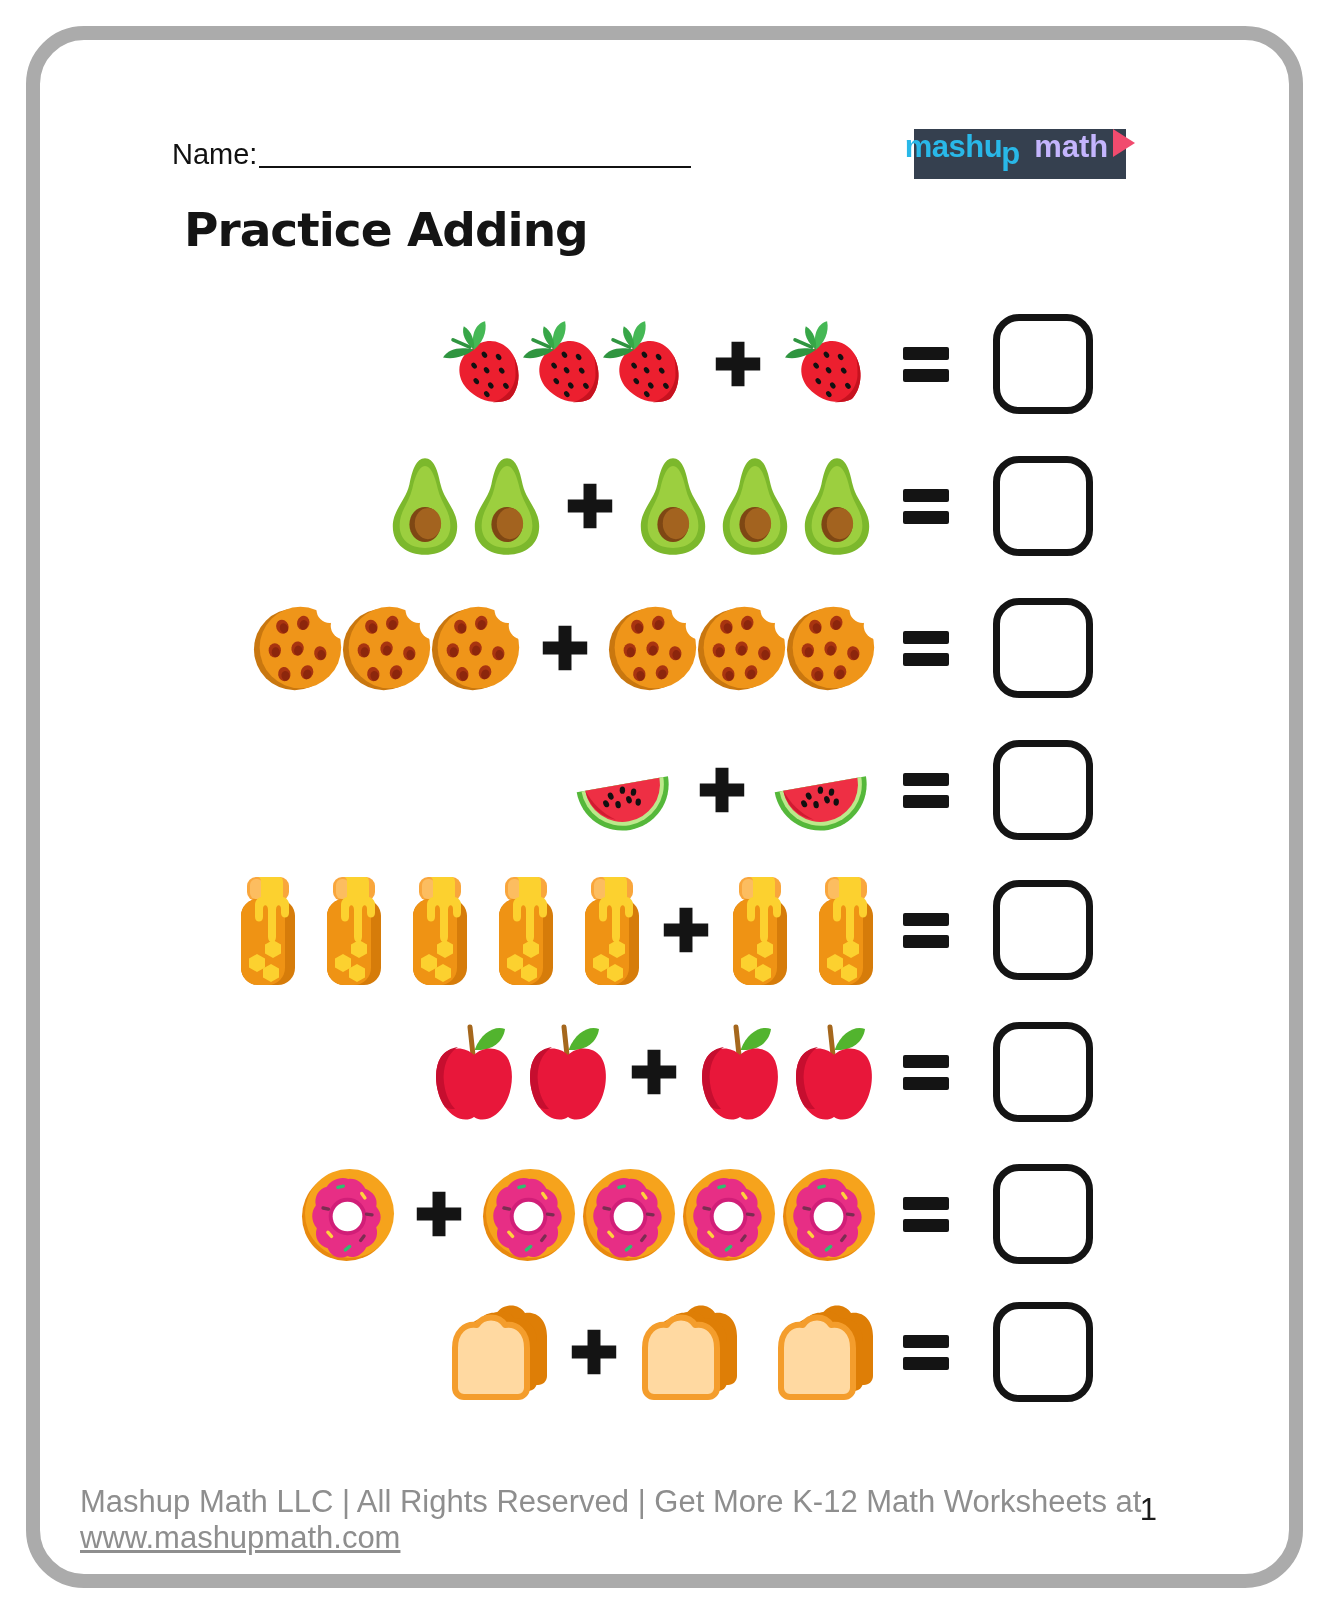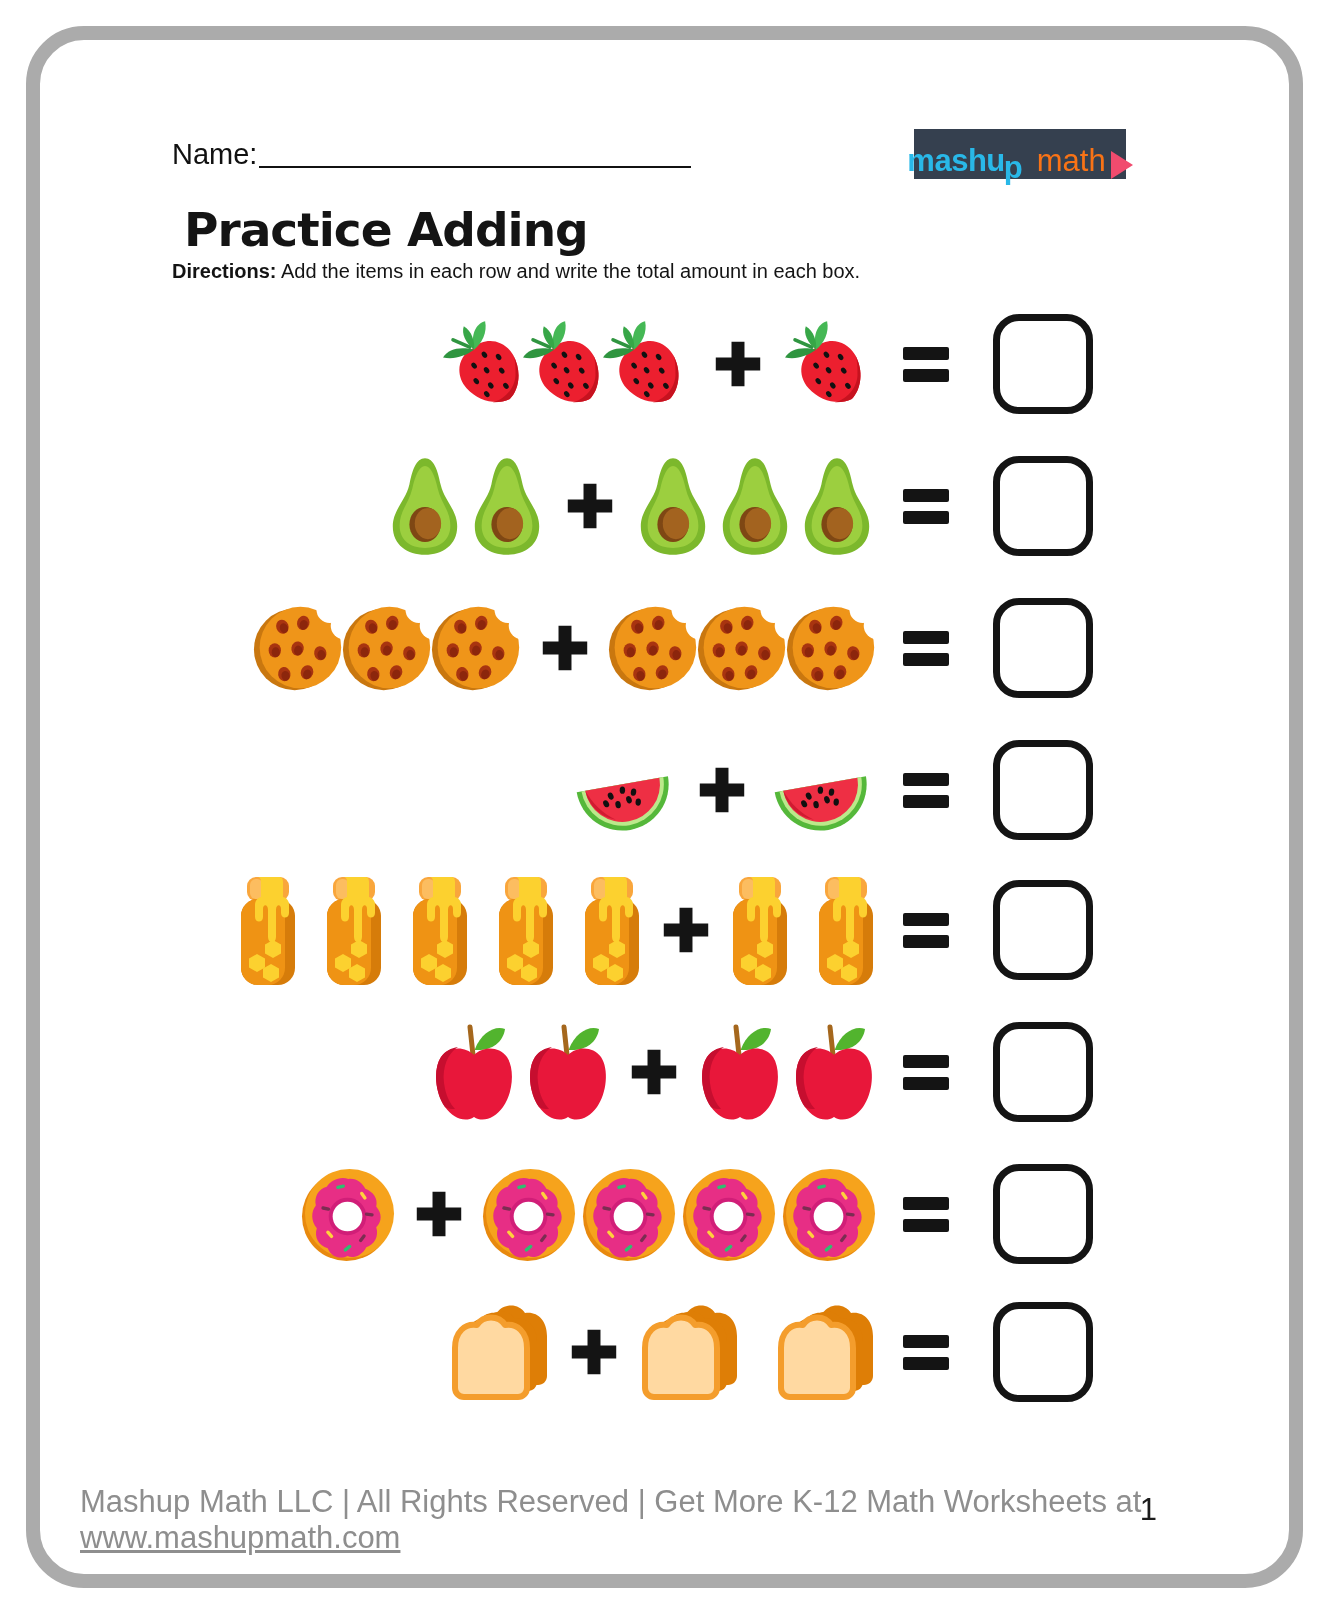--- a/index.html
+++ b/index.html
@@ -6,24 +6,24 @@
   .page{position:relative;width:1329px;height:1616px;background:#ffffff;
         font-family:"Liberation Sans",sans-serif;overflow:hidden;}
   .card{position:absolute;left:26px;top:26px;width:1277px;height:1562px;
         background:#ffffff;border:14px solid #ababab;border-radius:58px;box-sizing:border-box;}
   
   .name-row{position:absolute;left:172px;top:138px;display:flex;align-items:flex-end;gap:2px;
             font-size:29px;color:#111;}
   .name-line{width:432px;height:0;border-bottom:2.5px solid #111;margin-bottom:3px;}
   
   .logo{position:absolute;left:914px;top:129px;width:212px;height:50px;background:#35404f;
-        display:flex;align-items:flex-end;justify-content:center;}
+        display:flex;align-items:flex-start;justify-content:center;}
   .logo-mashu{color:#29b8e8;font-weight:bold;font-size:31px;letter-spacing:-0.5px;}
   .logo-p{color:#29b8e8;font-weight:bold;font-size:31px;position:relative;top:7px;left:-1px;}
-  .logo-math{color:#f97316;font-weight:400;font-size:31px;margin-left:13px;}
+  .logo-math{color:#c4b5fd;font-weight:700;font-size:31px;margin-left:13px;}
   .logo-triangle{width:0;height:0;border-left:22px solid #f14b6e;
         border-top:14px solid transparent;border-bottom:14px solid transparent;margin-left:5px;}
   
   .title{position:absolute;left:170px;top:188px;margin:14px;font-size:47px;font-weight:800;
          letter-spacing:-1px;color:#141414;font-family:"DejaVu Sans",sans-serif;}
   .directions{position:absolute;left:172px;top:260px;font-size:20px;color:#141414;}
   .directions .dir-label{font-weight:bold;}
   
   .row{position:absolute;left:0;right:0;height:124px;display:flex;align-items:center;
        justify-content:flex-end;padding-right:236px;}
@@ -184,24 +184,20 @@
 
   <div class="logo">
     <span class="logo-mashu">mashu</span>
     <span class="logo-p">p</span>
     <span class="logo-math">math</span>
     <span class="logo-triangle"></span>
   </div>
 
   <h1 class="title">Practice Adding</h1>
 
-  <div class="directions">
-    <span class="dir-label">Directions:</span>
-    <span>Add the items in each row and write the total amount in each box.</span>
-  </div>
 
   <div id="problems">
       <div class="row" style="top: 302px;">
         <div class="group">
           <svg width="96" height="98" class="icon">
             <use href="#sym-strawberry"></use>
           </svg>
           <svg width="96" height="98" class="icon" style="margin-left: -16px;">
             <use href="#sym-strawberry"></use>
           </svg>

